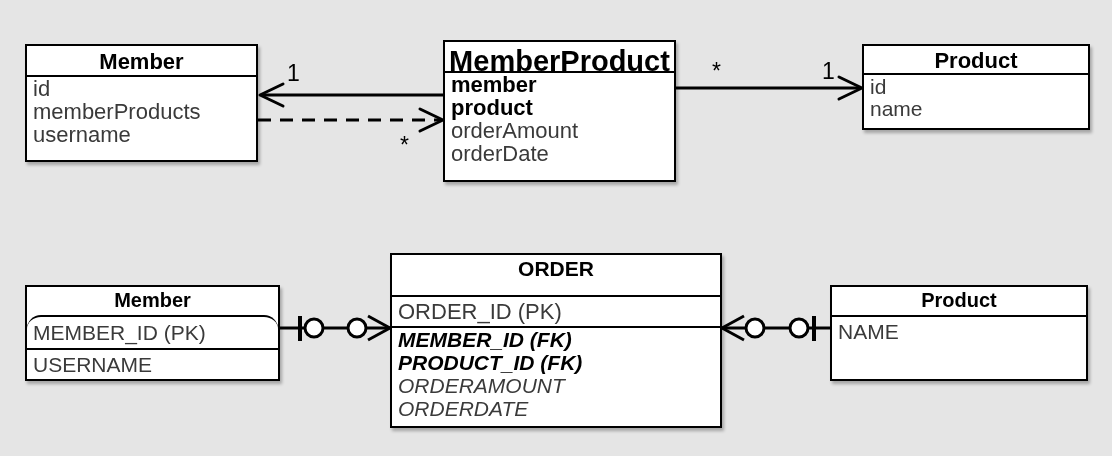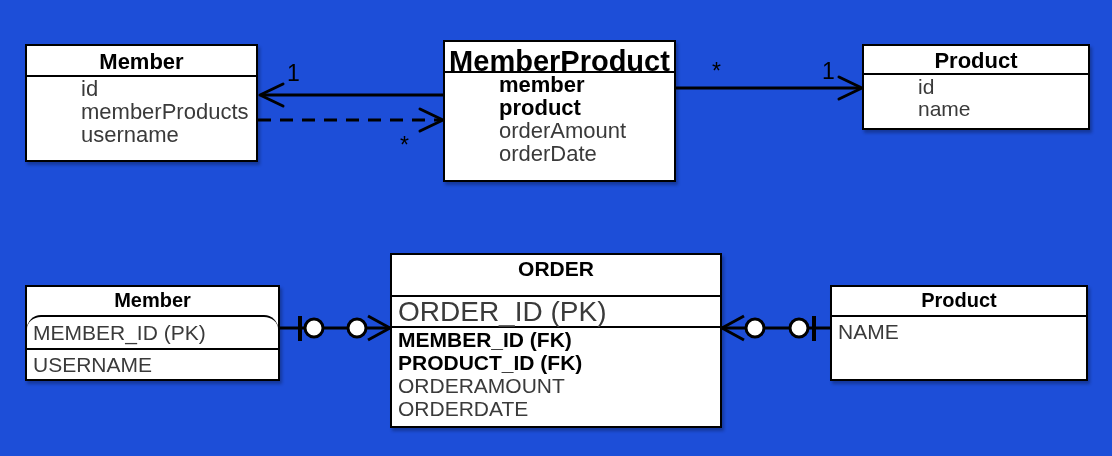--- a/index.html
+++ b/index.html
@@ -4,21 +4,21 @@
 <style>
   html, body {
     margin: 0;
     padding: 0;
     background: #ffffff;
   }
   #canvas {
     position: relative;
     width: 1112px;
     height: 456px;
-    background: #1d4ed8;
+    background: #e5e5e5;
     font-family: "Liberation Sans", sans-serif;
     overflow: hidden;
   }
 
   
   .box {
     position: absolute;
     box-sizing: border-box;
     background: #ffffff;
     border: 2px solid #000000;
@@ -33,21 +33,20 @@
     line-height: 1.05;
     white-space: nowrap;
   }
   .box-title.ruled {
     border-bottom: 2px solid #000000;
   }
   .attr-list {
     box-sizing: border-box;
     width: 100%;
     padding: 1px 0 2px 6px;
-    margin-left: 48px;
   }
   .attr {
     color: #3a3a3a;
     line-height: 1.04;
     white-space: nowrap;
   }
   .attr.bold {
     color: #000000;
     font-weight: bold;
   }
@@ -60,20 +59,21 @@
     color: #3a3a3a;
     white-space: nowrap;
     display: flex;
     align-items: center;
   }
   .er-group {
     box-sizing: border-box;
     width: 100%;
     border-top: 2px solid #000000;
     padding: 0 0 3px 6px;
+    font-style: italic;
   }
 
   
   .edge-label {
     position: absolute;
     color: #000000;
     white-space: nowrap;
     line-height: 1;
   }
   svg.overlay {
@@ -123,21 +123,21 @@
   <div class="edge-label" style="left:822px; top:60px; font-size:23px;">1</div>
 
   <div class="box" style="left:25px; top:285px; width:255px; height:96px;">
     <div class="box-title" style="font-size:20px; height:28px; padding-top:3px;">Member</div>
     <div class="er-row" style="font-size:21px; height:33px;border-radius:14px;">MEMBER_ID (PK)</div>
     <div class="er-row" style="font-size:21px; height:32px;">USERNAME</div>
   </div>
 
   <div class="box" style="left:390px; top:253px; width:332px; height:175px;">
     <div class="box-title" style="font-size:21px; height:40px; padding-top:3px;">ORDER</div>
-    <div class="er-row" style="font-size:28px; height:31px;">ORDER_ID (PK)</div>
+    <div class="er-row" style="font-size:22px; height:31px;">ORDER_ID (PK)</div>
     <div class="er-group">
       <div class="attr bold" style="font-size:21px; line-height:1.1;">MEMBER_ID (FK)</div>
       <div class="attr bold" style="font-size:21px; line-height:1.1;">PRODUCT_ID (FK)</div>
       <div class="attr" style="font-size:21px; line-height:1.1;">ORDERAMOUNT</div>
       <div class="attr" style="font-size:21px; line-height:1.1;">ORDERDATE</div>
     </div>
   </div>
 
   <div class="box" style="left:830px; top:285px; width:258px; height:96px;">
     <div class="box-title" style="font-size:20px; height:28px; padding-top:3px;">Product</div>

